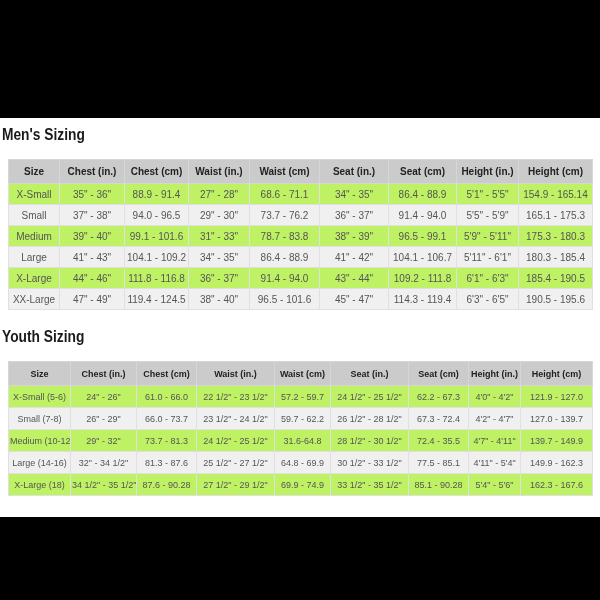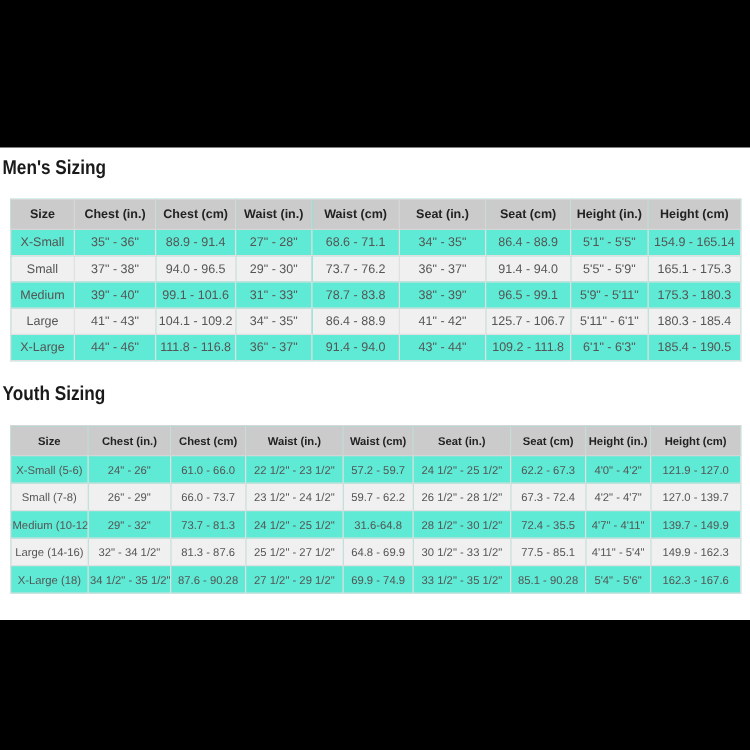--- a/index.html
+++ b/index.html
@@ -32,21 +32,21 @@
     transform-origin: 0 50%;
     line-height: 18px;
   }
   .section-youth h2.section-title { margin-top: 18px; }
 
   table.size-table {
     border-collapse: collapse;
     table-layout: fixed;
     margin: 15px 8px;
     width: 584px;
-    background: #5eead4;
+    background: #bef264;
   }
   table.size-table th {
     background: #cbcbcb;
     color: #222222;
     font-weight: bold;
     height: 23px;
     border: 1px solid #d6d6d6;
     text-align: center;
     white-space: nowrap;
     overflow: hidden;
@@ -155,34 +155,45 @@
             <td>5'9" - 5'11"</td>
             <td>175.3 - 180.3</td>
           </tr>
           <tr>
             <td>Large</td>
             <td>41" - 43"</td>
             <td>104.1 - 109.2</td>
             <td>34" - 35"</td>
             <td>86.4 - 88.9</td>
             <td>41" - 42"</td>
-            <td>125.7 - 106.7</td>
+            <td>104.1 - 106.7</td>
             <td>5'11" - 6'1"</td>
             <td>180.3 - 185.4</td>
           </tr>
           <tr>
             <td>X-Large</td>
             <td>44" - 46"</td>
             <td>111.8 - 116.8</td>
             <td>36" - 37"</td>
             <td>91.4 - 94.0</td>
             <td>43" - 44"</td>
             <td>109.2 - 111.8</td>
             <td>6'1" - 6'3"</td>
             <td>185.4 - 190.5</td>
+          </tr>
+          <tr>
+            <td>XX-Large</td>
+            <td>47" - 49"</td>
+            <td>119.4 - 124.5</td>
+            <td>38" - 40"</td>
+            <td>96.5 - 101.6</td>
+            <td>45" - 47"</td>
+            <td>114.3 - 119.4</td>
+            <td>6'3" - 6'5"</td>
+            <td>190.5 - 195.6</td>
           </tr>
         </tbody>
     </table>
   </section>
 
   <section class="section-youth">
     <h2 class="section-title">Youth Sizing</h2>
     <table id="youth-table" class="size-table">
       <colgroup>
         <col class="c0">

